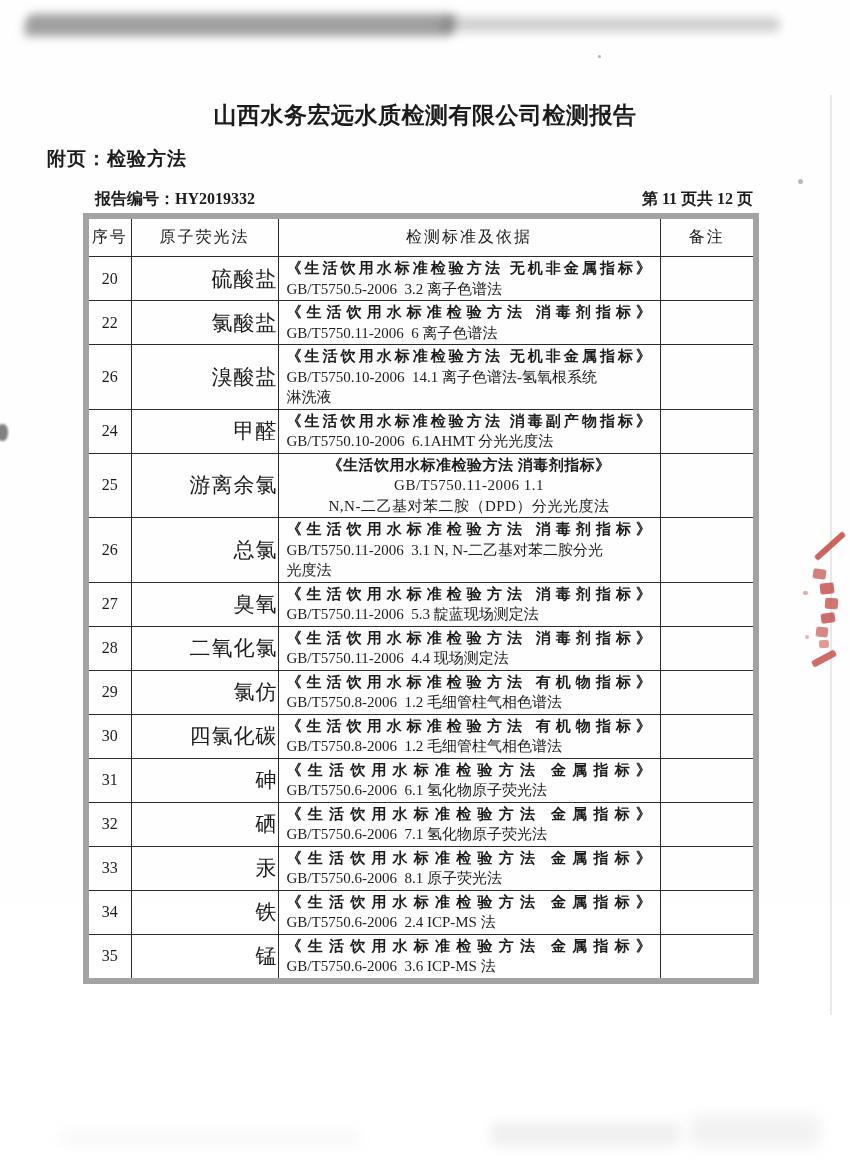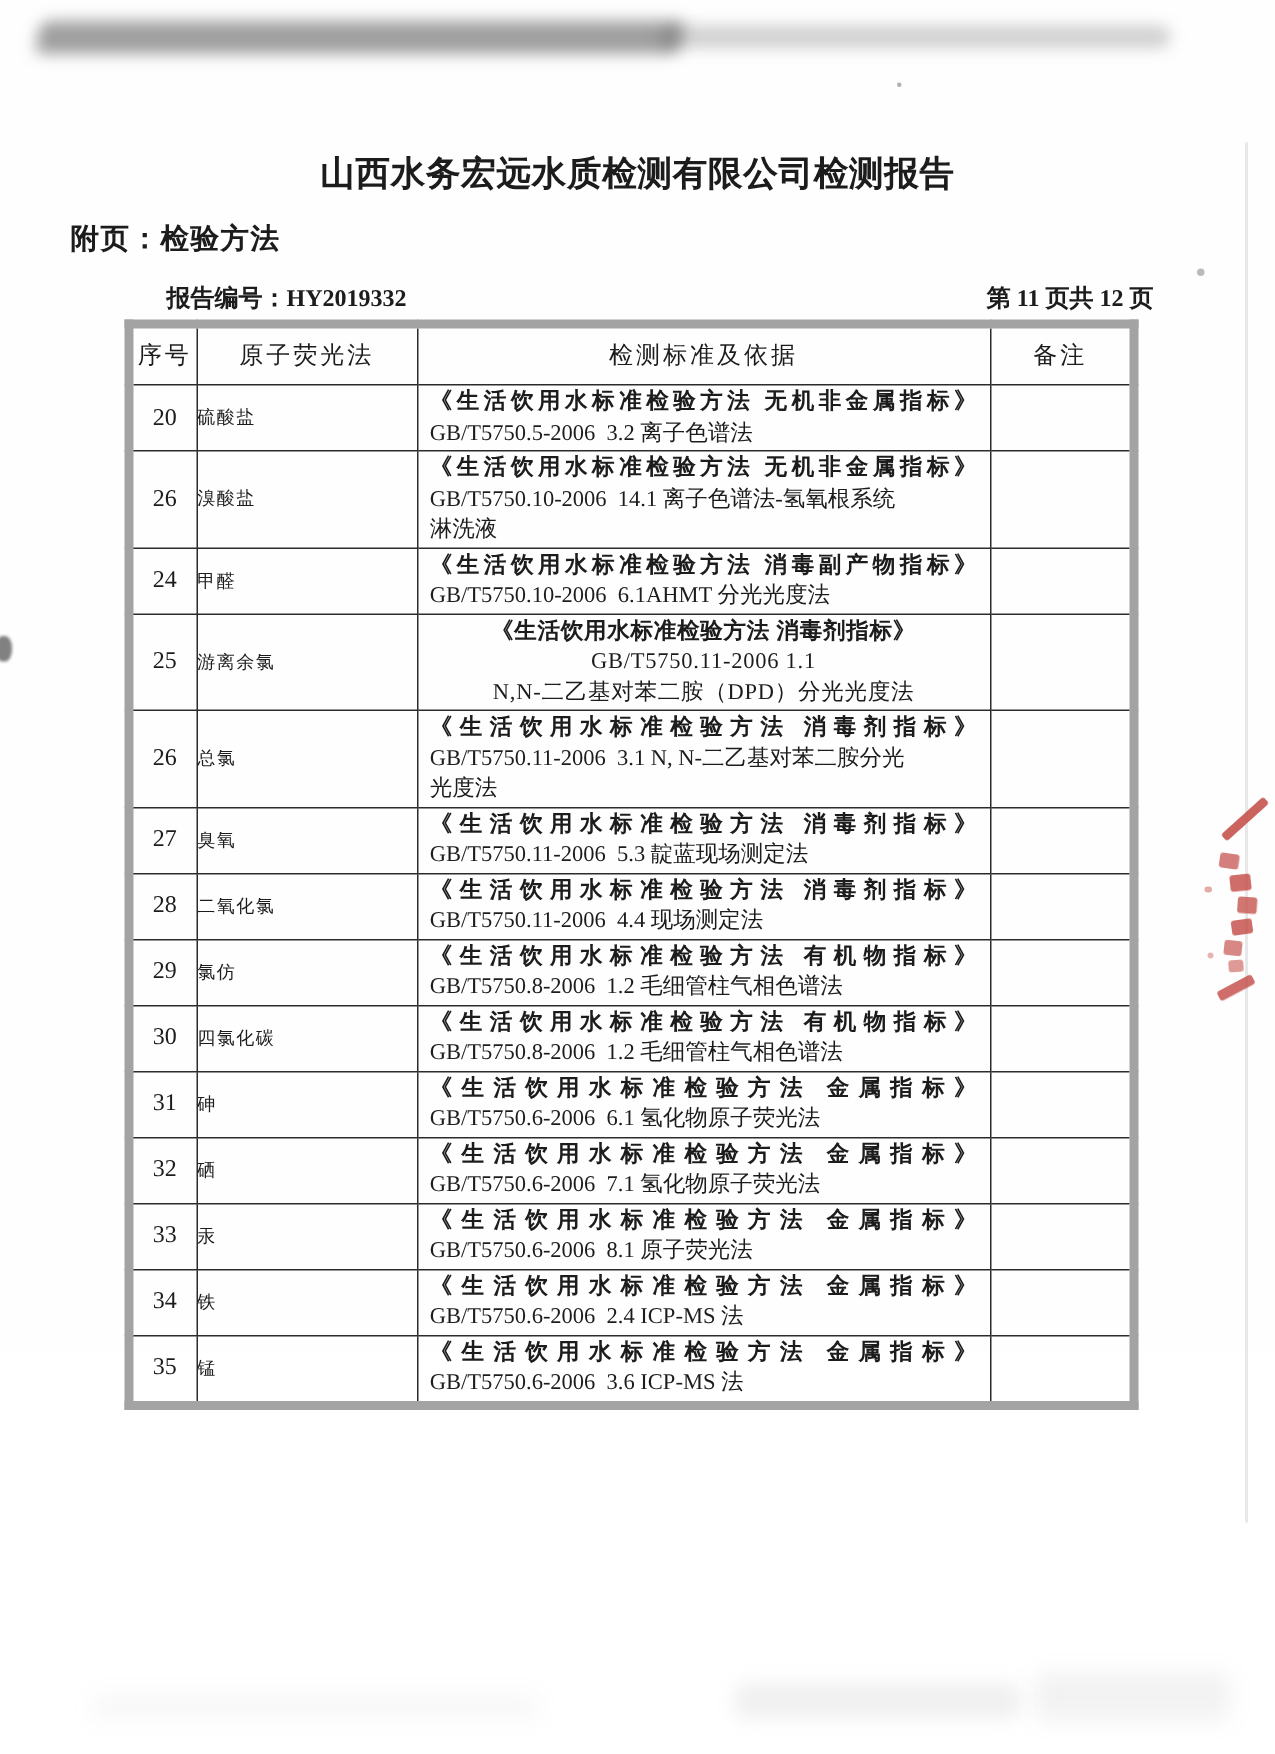--- a/index.html
+++ b/index.html
@@ -19,29 +19,29 @@
   .edge-line{position:absolute;left:830px;top:95px;width:2px;height:920px;background:rgba(100,100,100,0.14);}
   .speck-a{position:absolute;left:-3px;top:424px;width:11px;height:17px;background:rgba(45,45,45,0.6);border-radius:45%;filter:blur(1px);}
   .speck-b{position:absolute;left:798px;top:179px;width:5px;height:5px;background:rgba(60,60,60,0.35);border-radius:50%;}
   .speck-c{left:598px;top:55px;width:3px;height:3px;position:absolute;background:rgba(60,60,60,0.4);border-radius:50%;}
 
   
   .title{position:absolute;left:0;right:0;top:100px;margin:0;text-align:center;
     font-size:23px;font-weight:700;letter-spacing:0.5px;}
   .subtitle{position:absolute;left:47px;top:146px;font-size:19px;font-weight:700;letter-spacing:1px;}
   .meta-row{position:absolute;left:95px;top:189px;width:658px;display:flex;
-    justify-content:space-between;font-size:16px;font-weight:600;margin-left:16px;}
+    justify-content:space-between;font-size:16px;font-weight:600;}
 
   
   table.methods{position:absolute;left:83px;top:213px;width:670px;border-collapse:collapse;
     border:6px solid #a3a3a3;table-layout:fixed;}
   .methods th,.methods td{border:1.5px solid #2b2b2b;padding:0;vertical-align:middle;}
   .methods th{height:37px;font-size:16px;font-weight:500;letter-spacing:2px;text-align:center;}
   td.seq{text-align:center;font-size:16px;}
-  td.item{text-align:left;font-size:12px;letter-spacing:1px;margin-top:31px;}
+  td.item{text-align:right;font-size:21px;letter-spacing:1px;margin-top:31px;}
   td.method{padding:1px 8px;font-size:15px;}
   td.note{}
   .mline{line-height:20.5px;white-space:pre-wrap;text-align:left;}
   .mline.first{text-align:justify;text-align-last:justify;letter-spacing:0.5px;font-weight:bold;}
   td.method.centered .mline,td.method.centered .mline.first{
     text-align:center;text-align-last:center;letter-spacing:0.5px;}
 
   
   .stamp{position:absolute;left:789px;top:541px;width:61px;height:132px;}
   .stamp .s{position:absolute;background:#c34a44;border-radius:2px;filter:blur(0.4px);}
@@ -95,20 +95,29 @@
         <tr>
           <td class="seq">20</td>
           <td class="item">硫酸盐</td>
           <td class="method">
             <div class="mline first">《生活饮用水标准检验方法 无机非金属指标》</div>
             <div class="mline">GB/T5750.5-2006  3.2 离子色谱法</div>
           </td>
           <td class="note"></td>
         </tr>
         <tr>
+          <td class="seq">22</td>
+          <td class="item">氯酸盐</td>
+          <td class="method">
+            <div class="mline first">《生活饮用水标准检验方法 消毒剂指标》</div>
+            <div class="mline">GB/T5750.11-2006  6 离子色谱法</div>
+          </td>
+          <td class="note"></td>
+        </tr>
+        <tr>
           <td class="seq">26</td>
           <td class="item">溴酸盐</td>
           <td class="method">
             <div class="mline first">《生活饮用水标准检验方法 无机非金属指标》</div>
             <div class="mline">GB/T5750.10-2006  14.1 离子色谱法-氢氧根系统</div>
             <div class="mline">淋洗液</div>
           </td>
           <td class="note"></td>
         </tr>
         <tr>

